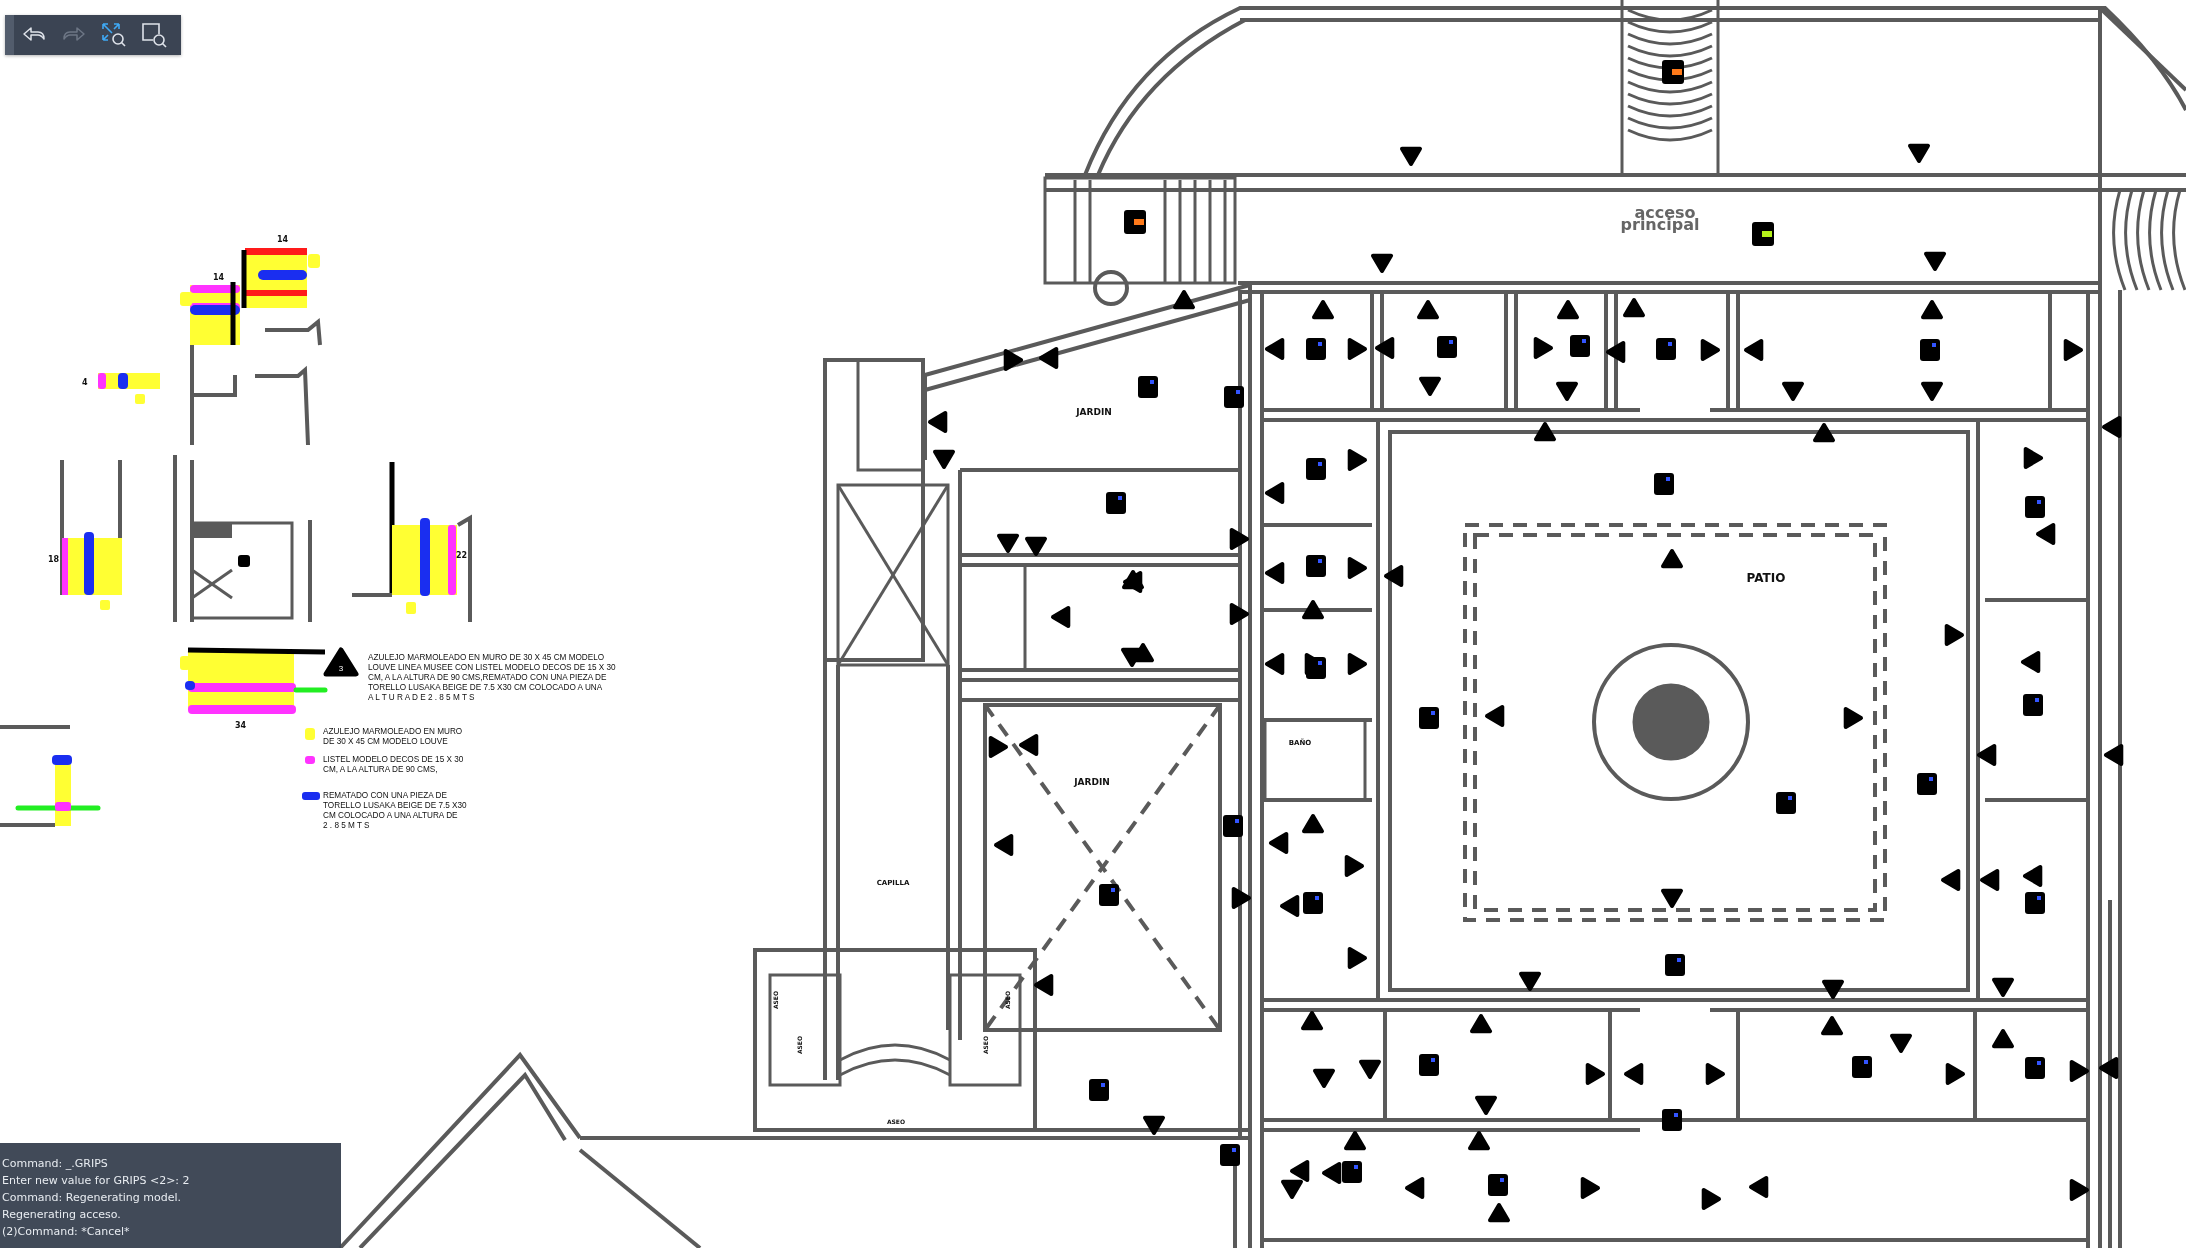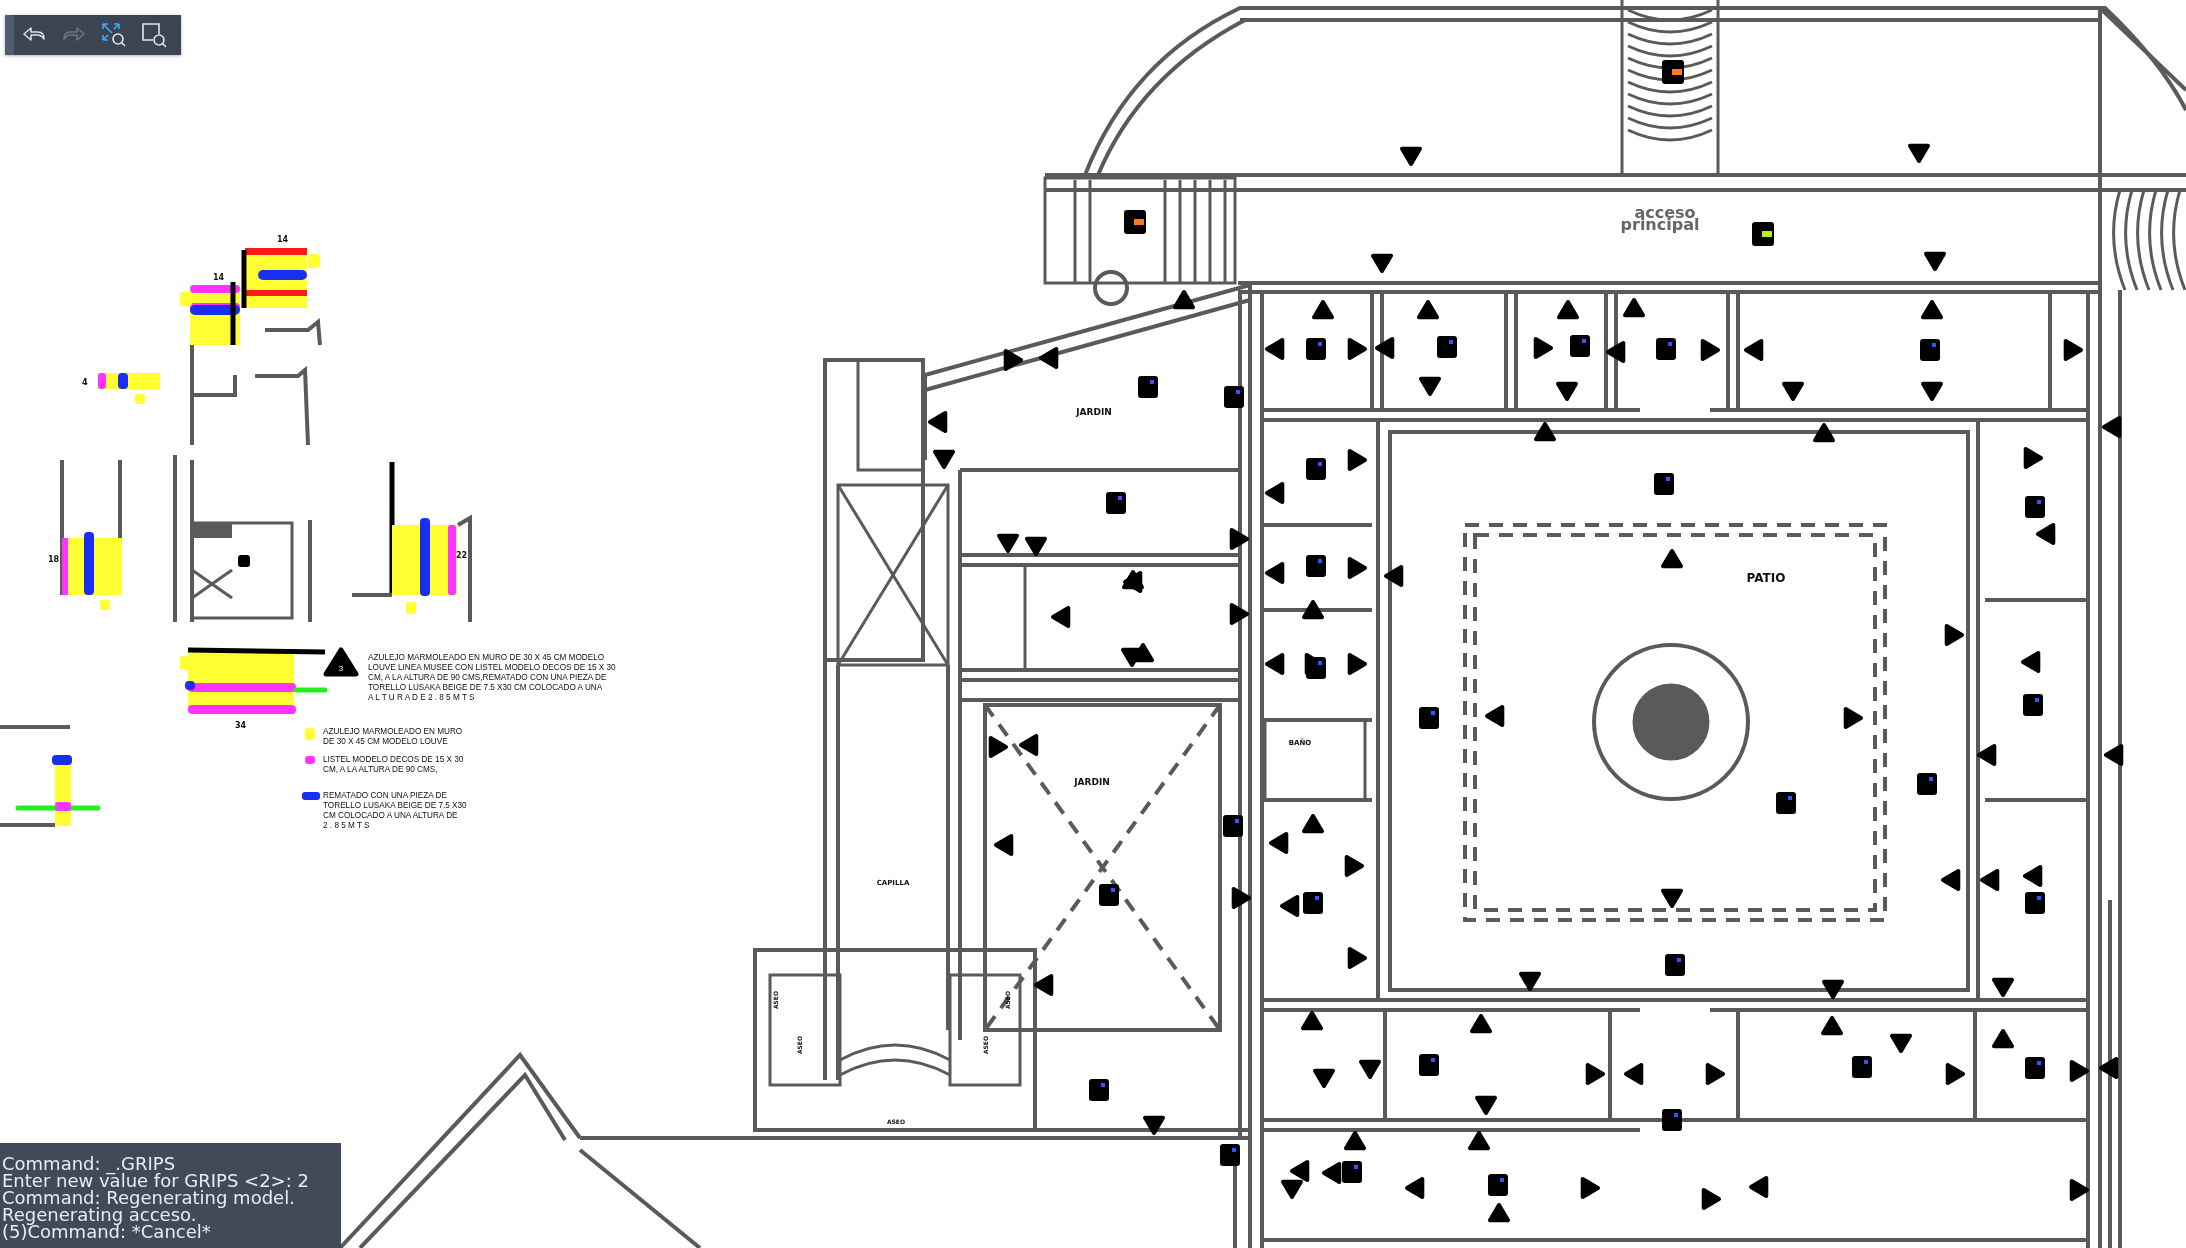--- a/index.html
+++ b/index.html
@@ -2,21 +2,21 @@
 <html><head>
 <meta charset="utf-8">
 <style>
   html,body{margin:0;padding:0;background:#ffffff;}
   body{width:2186px;height:1248px;position:relative;overflow:hidden;font-family:"Liberation Sans",sans-serif;}
   #canvas{position:absolute;left:0;top:0;width:2186px;height:1248px;}
   .toolbar{position:absolute;left:5px;top:15px;height:40px;width:176px;background:#3b4453;display:flex;align-items:center;box-shadow:0 1px 3px rgba(0,0,0,.3);}
   .toolbar .grip{width:9px;height:40px;background:#525c6c;}
   .toolbar .tbtn{width:40px;height:40px;display:flex;align-items:center;justify-content:center;cursor:pointer;}
   .toolbar svg{width:28px;height:28px;}
-  .cmdline{position:absolute;left:0;top:1143px;width:341px;height:105px;background:rgba(59,68,83,0.97);color:#e8ecf1;font-family:"DejaVu Sans",sans-serif;font-size:18px;line-height:17px;padding:12px 0 0 2px;box-sizing:border-box;}
+  .cmdline{position:absolute;left:0;top:1143px;width:341px;height:105px;background:rgba(59,68,83,0.97);color:#e8ecf1;font-family:"DejaVu Sans",sans-serif;font-size:11px;line-height:17px;padding:12px 0 0 2px;box-sizing:border-box;}
   .cmdline div{white-space:nowrap;}
   .legend-text{font-family:"Liberation Sans",sans-serif;fill:#111;}
   .lbl{font-family:"DejaVu Sans",sans-serif;font-weight:bold;fill:#111;}
   .wall{stroke:#5a5a5a;stroke-width:4;fill:none;}
   .wall2{stroke:#5a5a5a;stroke-width:3;fill:none;}
   .dash{stroke:#5a5a5a;stroke-width:4;fill:none;stroke-dasharray:14 10;}
 </style>
 </head>
 <body>
 
@@ -478,14 +478,14 @@
         <line x1="22.5" y1="22.5" x2="26" y2="26" stroke="#dfe3ea" stroke-width="1.6"></line>
       </svg>
   </div>
 </div>
 
 <div class="cmdline">
   <div>Command: _.GRIPS</div>
   <div>Enter new value for GRIPS &lt;2&gt;: 2</div>
   <div>Command: Regenerating model.</div>
   <div>Regenerating acceso.</div>
-  <div>(5)Command: *Cancel*</div>
+  <div>(2)Command: *Cancel*</div>
 </div>
 
 </body></html>

